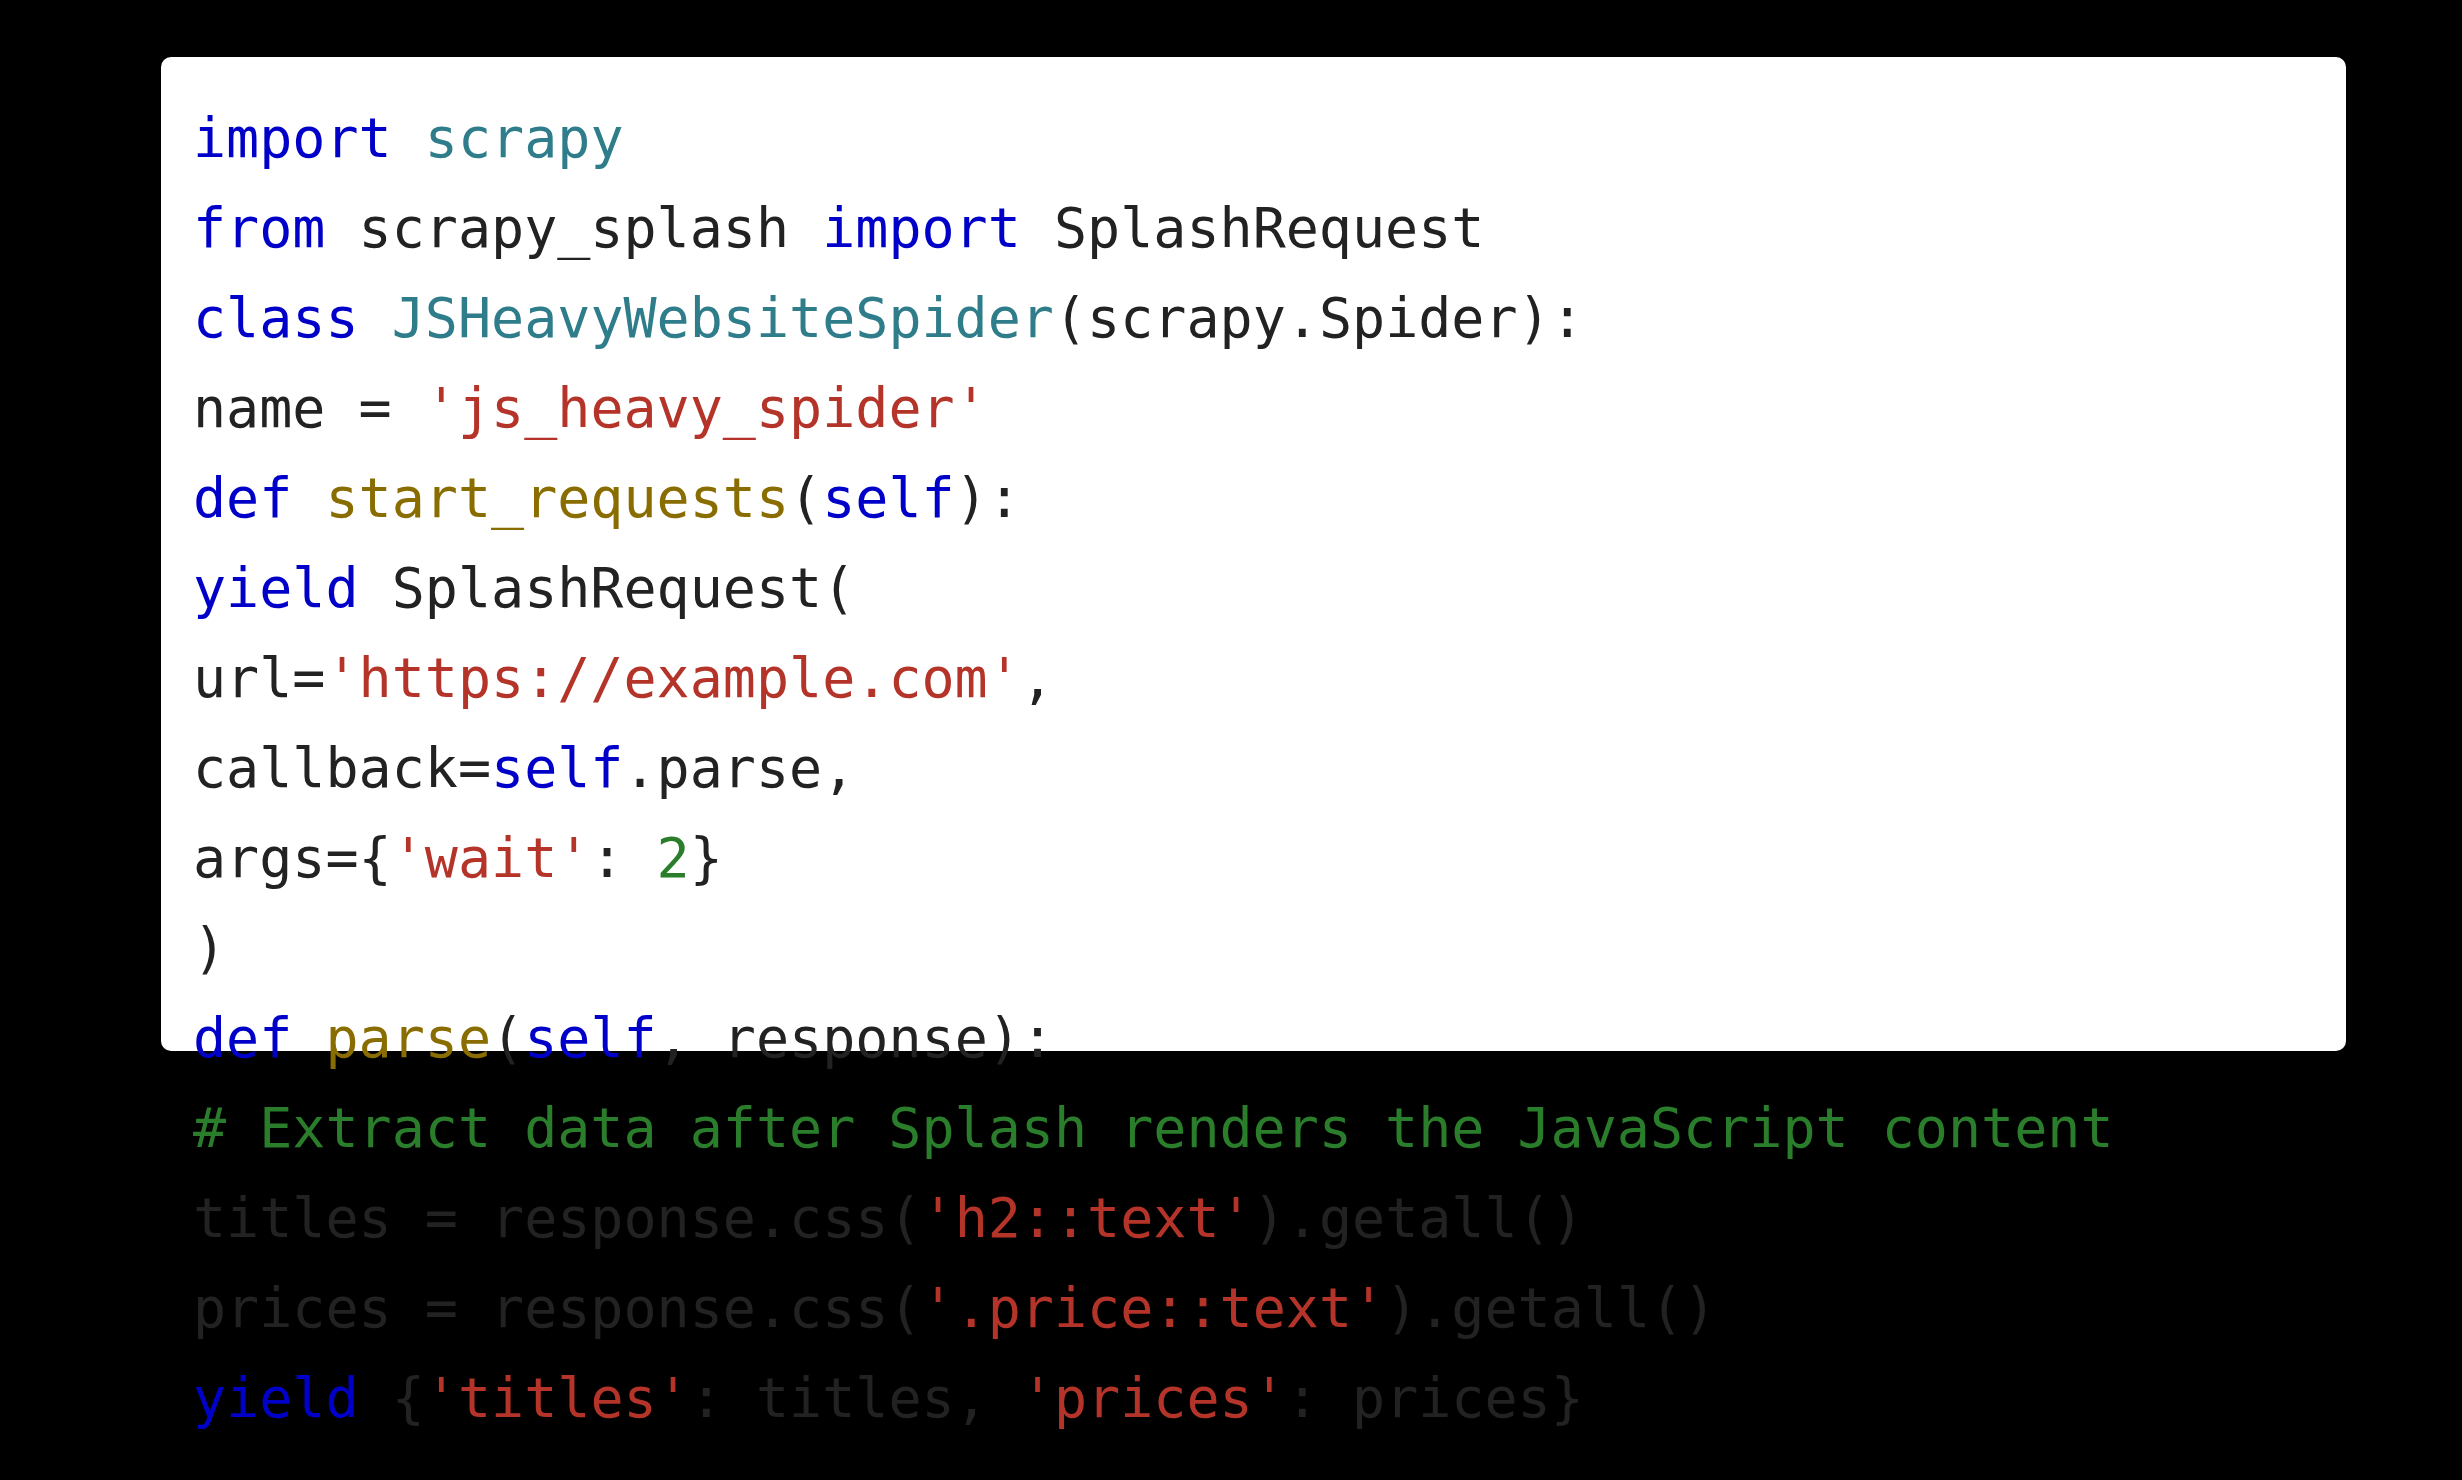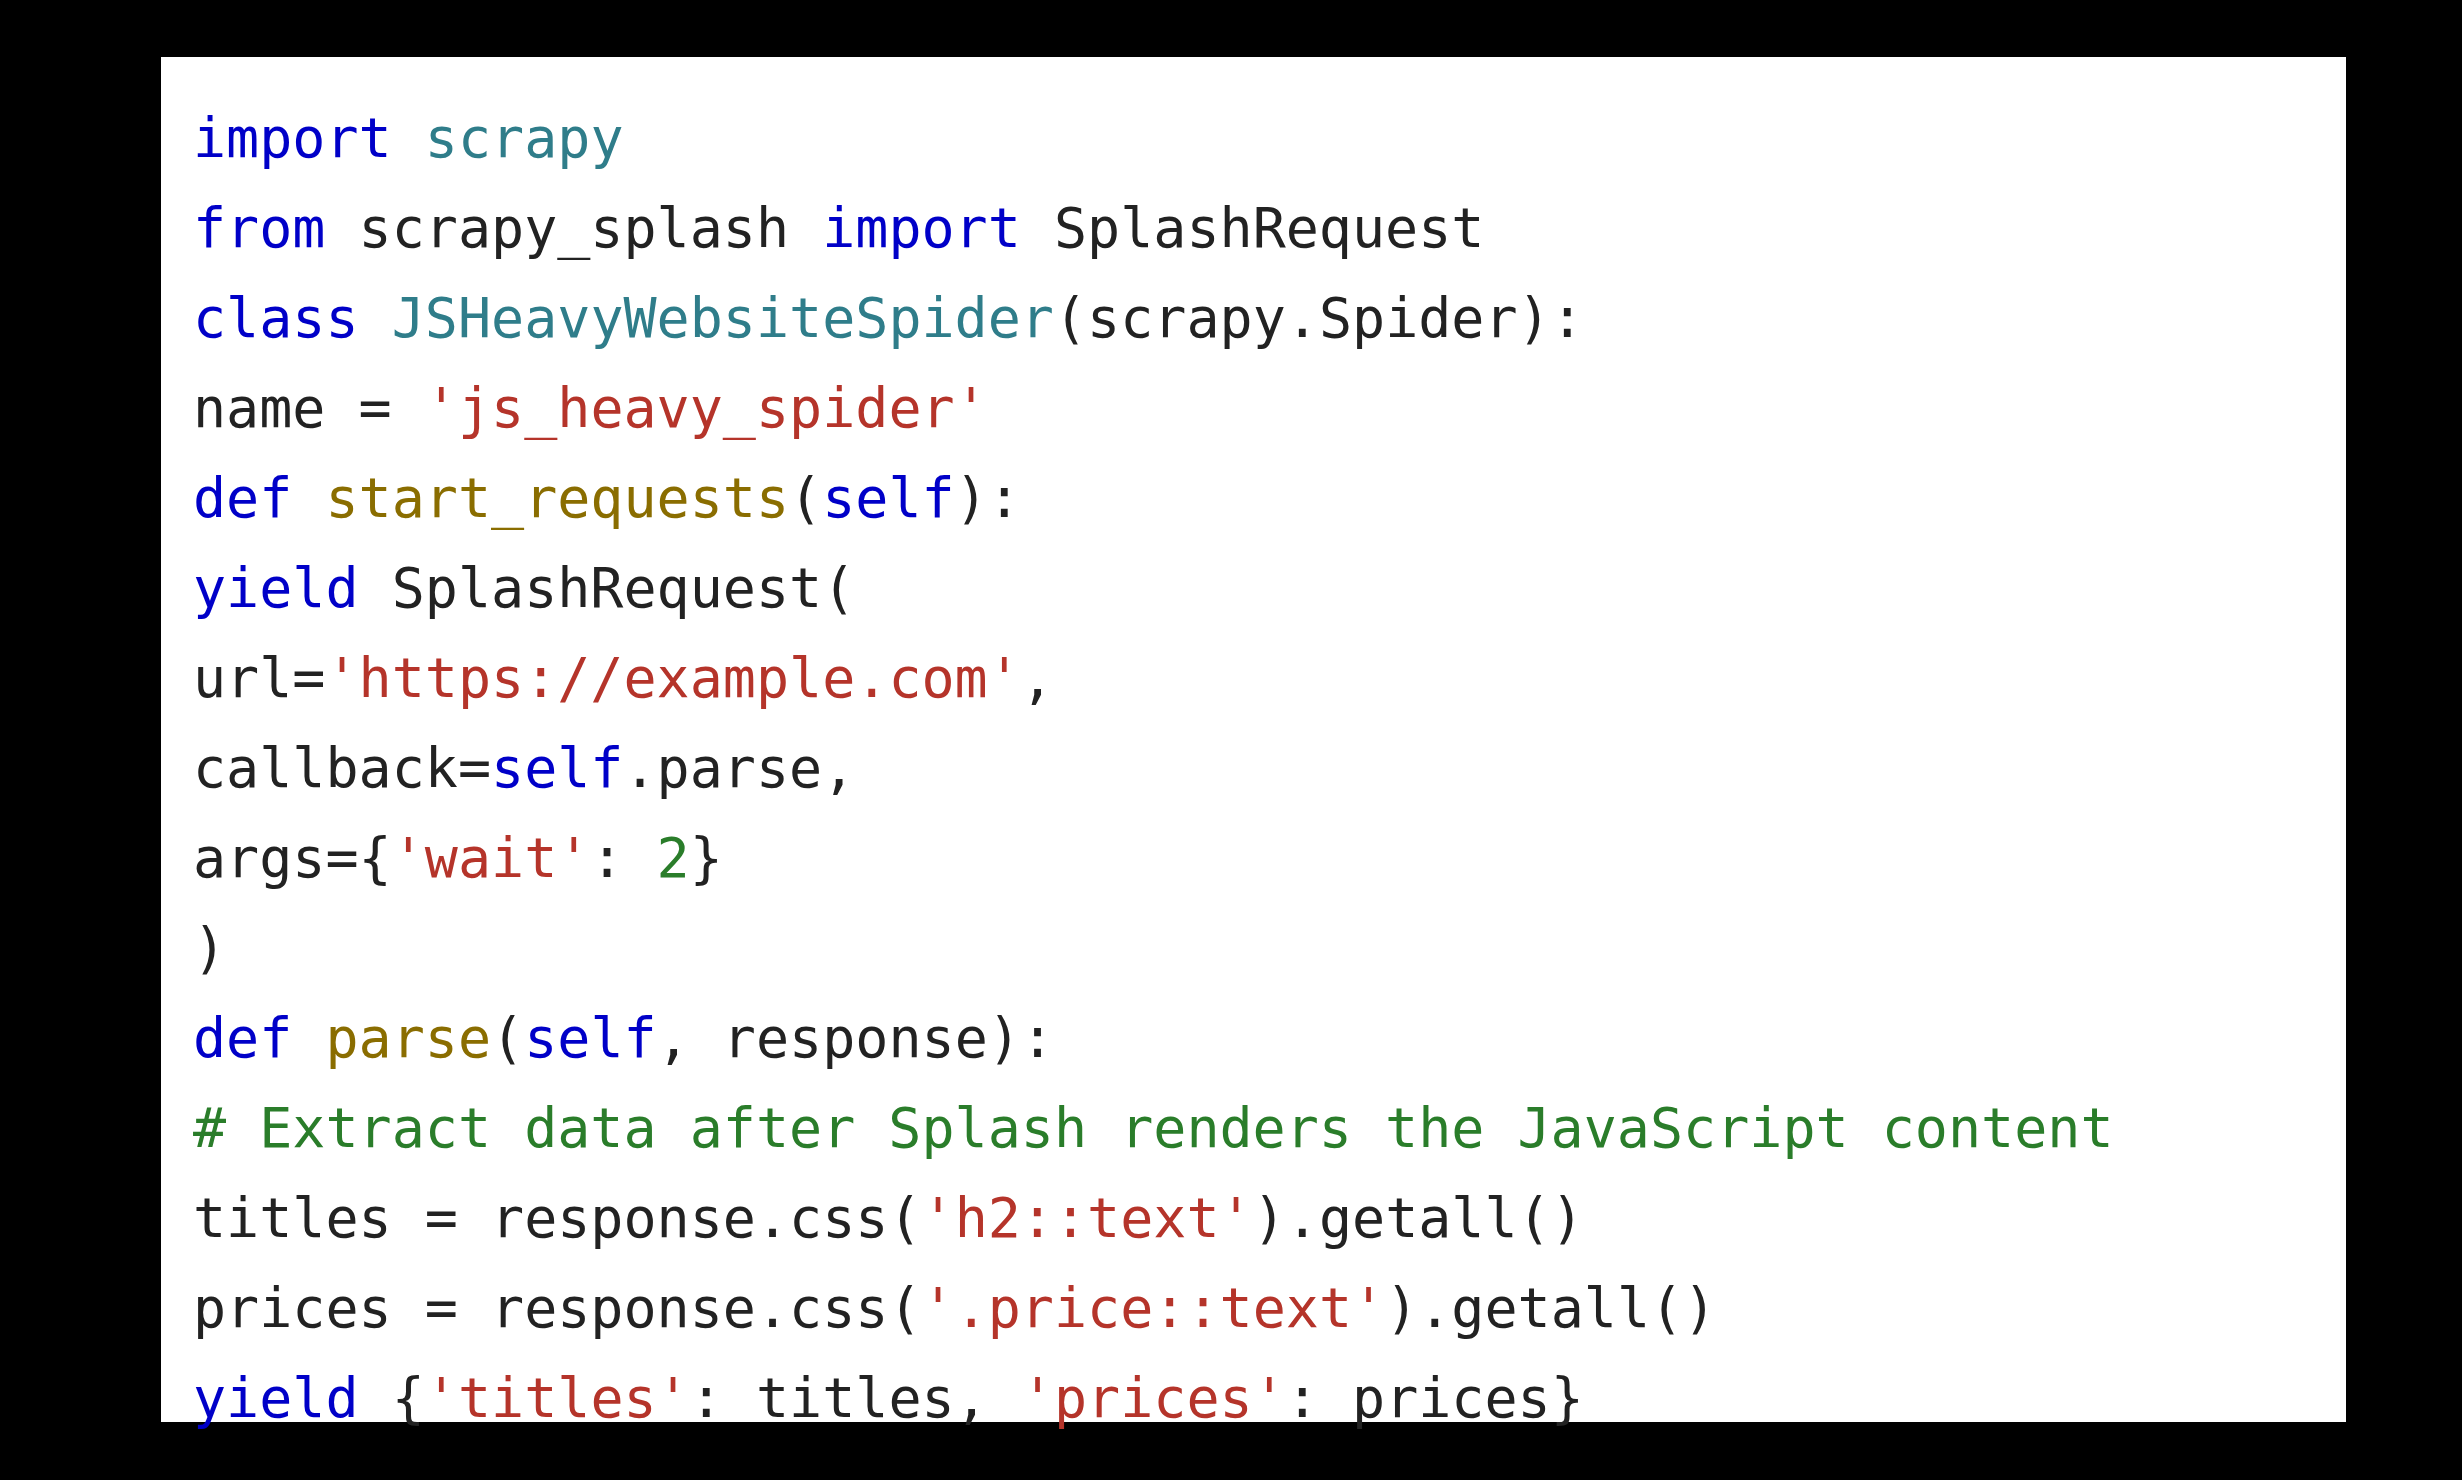--- a/index.html
+++ b/index.html
@@ -8,24 +8,25 @@
     width: 2462px;
     height: 1480px;
     background: #000000;
     overflow: hidden;
   }
   .code-panel {
     position: absolute;
     top: 57px;
     left: 161px;
     width: 2185px;
-    height: 1365px;
+    height: 994px;
     background: #ffffff;
     box-sizing: border-box;
     padding: 36px 32px;
+    border-radius: 10px;
   }
   pre.code {
     margin: 0;
     font-family: "Consolas", "Menlo", "DejaVu Sans Mono", monospace;
     font-size: 55px;
     line-height: 90px;
     white-space: pre;
     color: #222222;
   }
   

